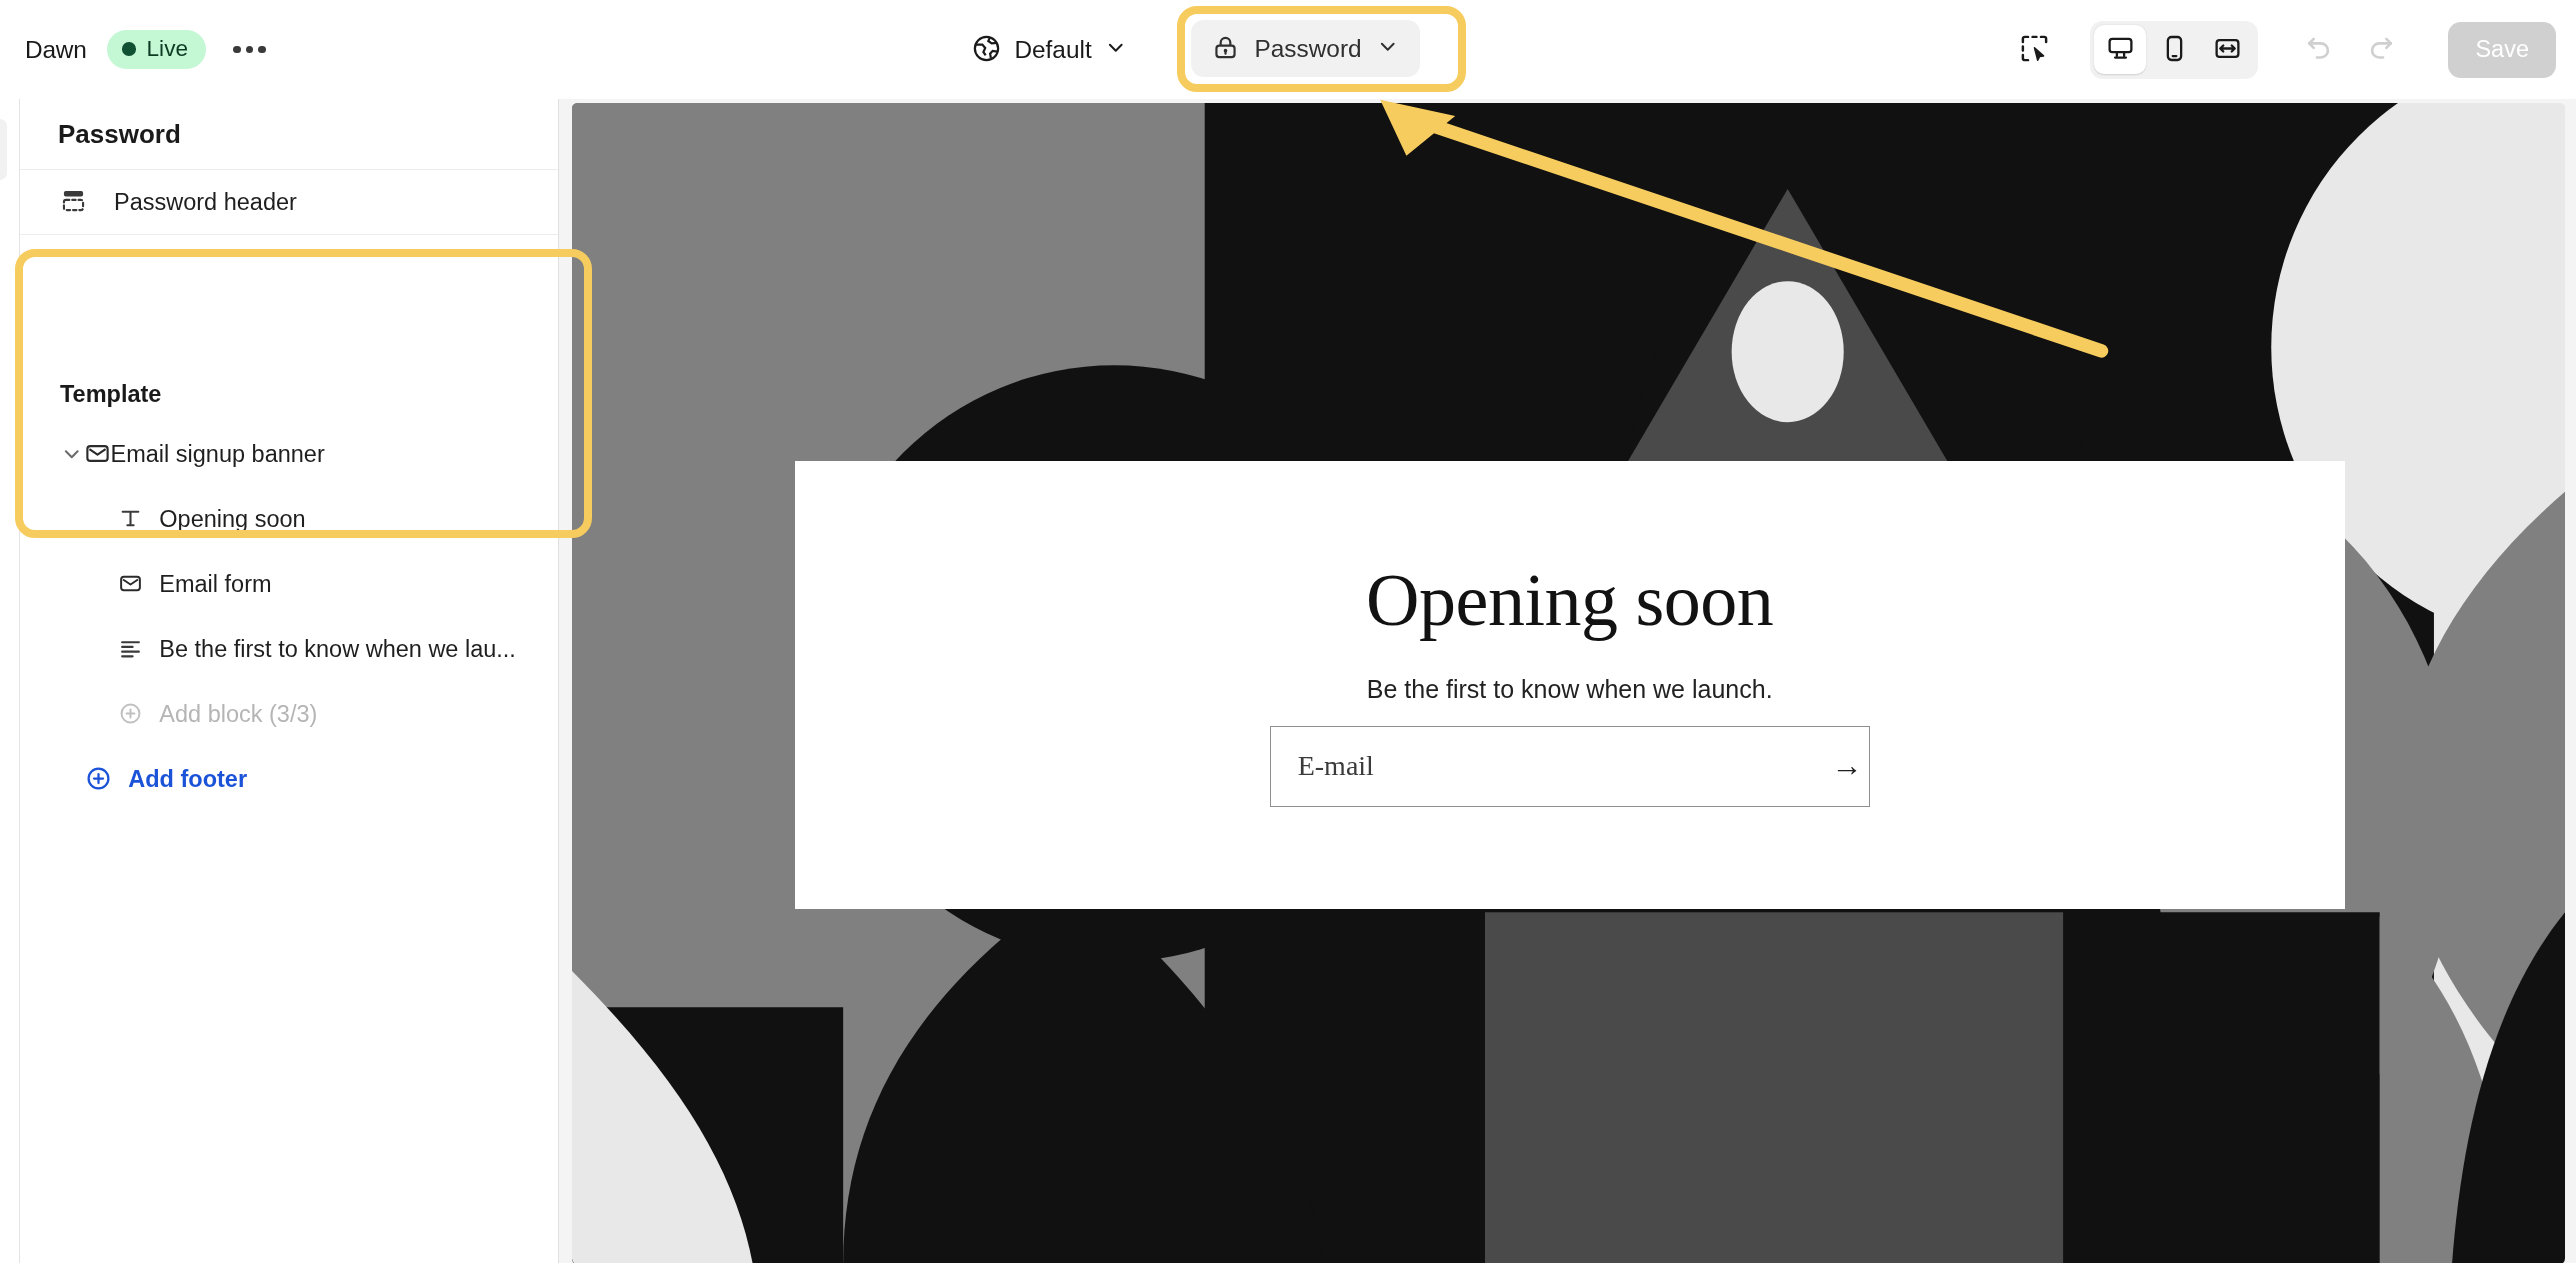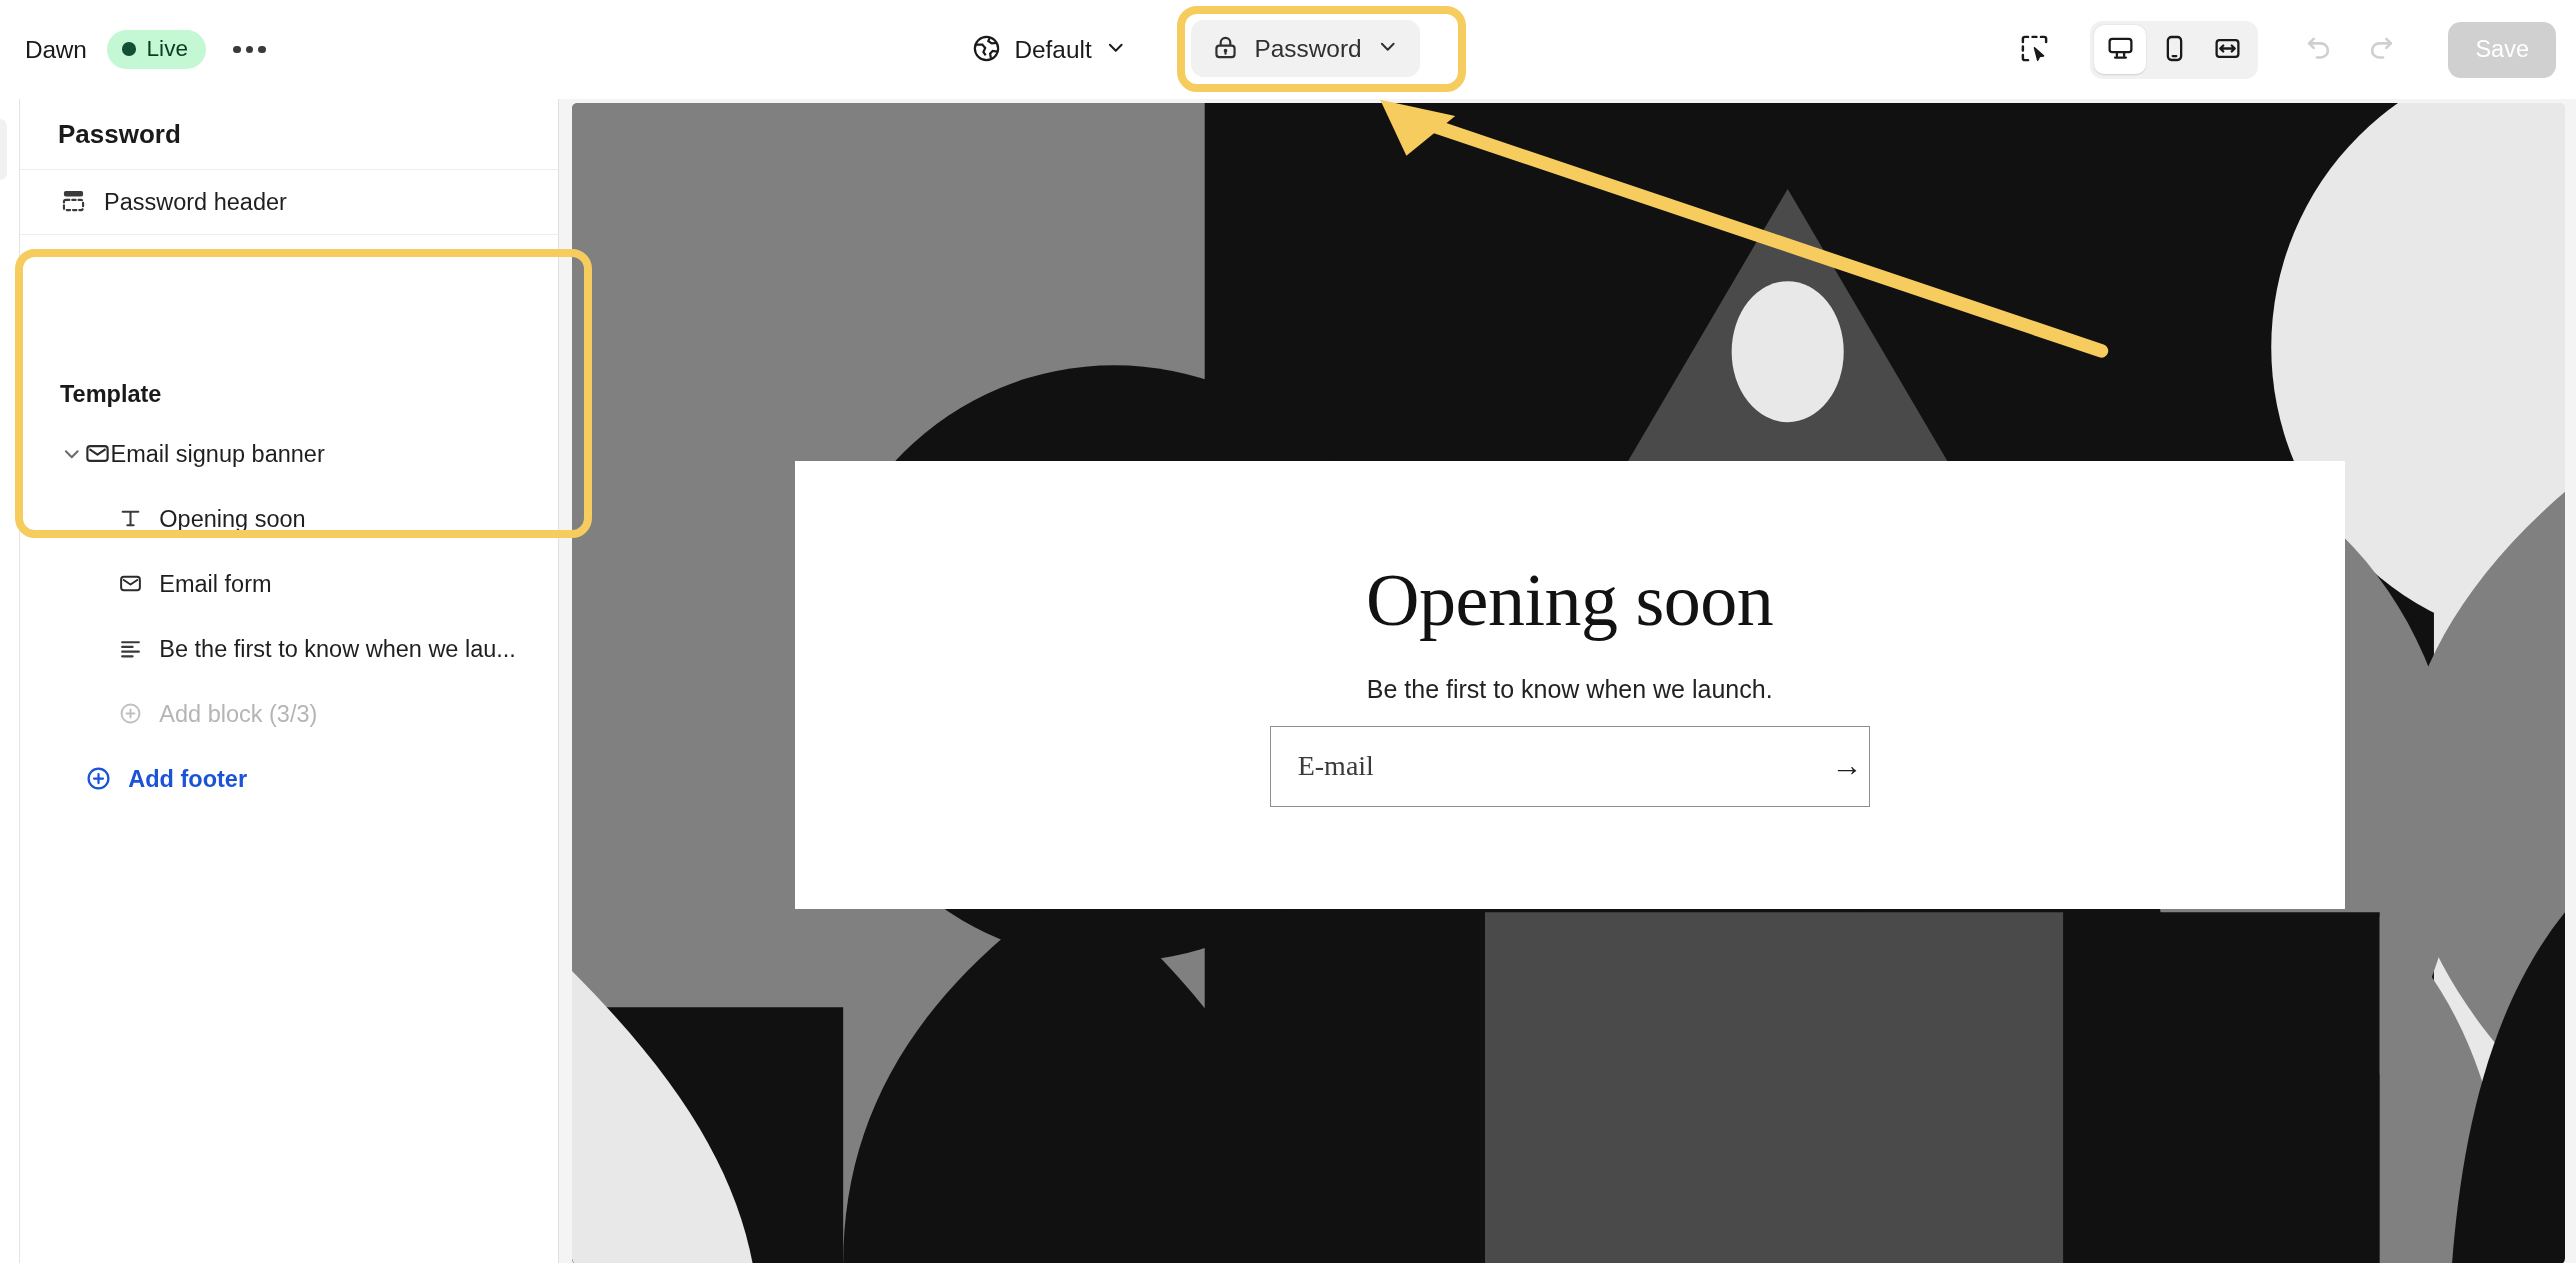--- a/index.html
+++ b/index.html
@@ -71,21 +71,21 @@
   .sidebar {
     position:absolute; left:20px; top:99px; width:539px; height:1164px;
     background:#ffffff; border-right:0.9px solid #e0e0e0; overflow:hidden;
   }
   .sb-title-row {
     height: 71px; display:flex; align-items:center; padding-left:38px;
     border-bottom:0.9px solid #ededed;
   }
   .sb-title { font-size:26px; font-weight:bold; color:#1a1a1a; }
   .sb-row {
-    height: 65px; display:flex; align-items:center; padding-left:40px; gap:17px;
+    height: 65px; display:flex; align-items:center; padding-left:40px; gap:27px;
     border-bottom:0.9px solid #ededed; cursor:pointer;
   }
   .sb-row .lbl { font-size:23.5px; color:#1f1f1f; white-space:nowrap; }
 
   .tmpl-box {
     position:absolute; left:0px; top:262px; width:575px; height:262px;
   }
   .tmpl-inner { padding-top: 3.6px; background:#fff; }
   .tmpl-heading { font-size:23.5px; font-weight:bold; color:#1a1a1a; padding: 16.3px 0 14.5px 40px; }
   .sec-row {

